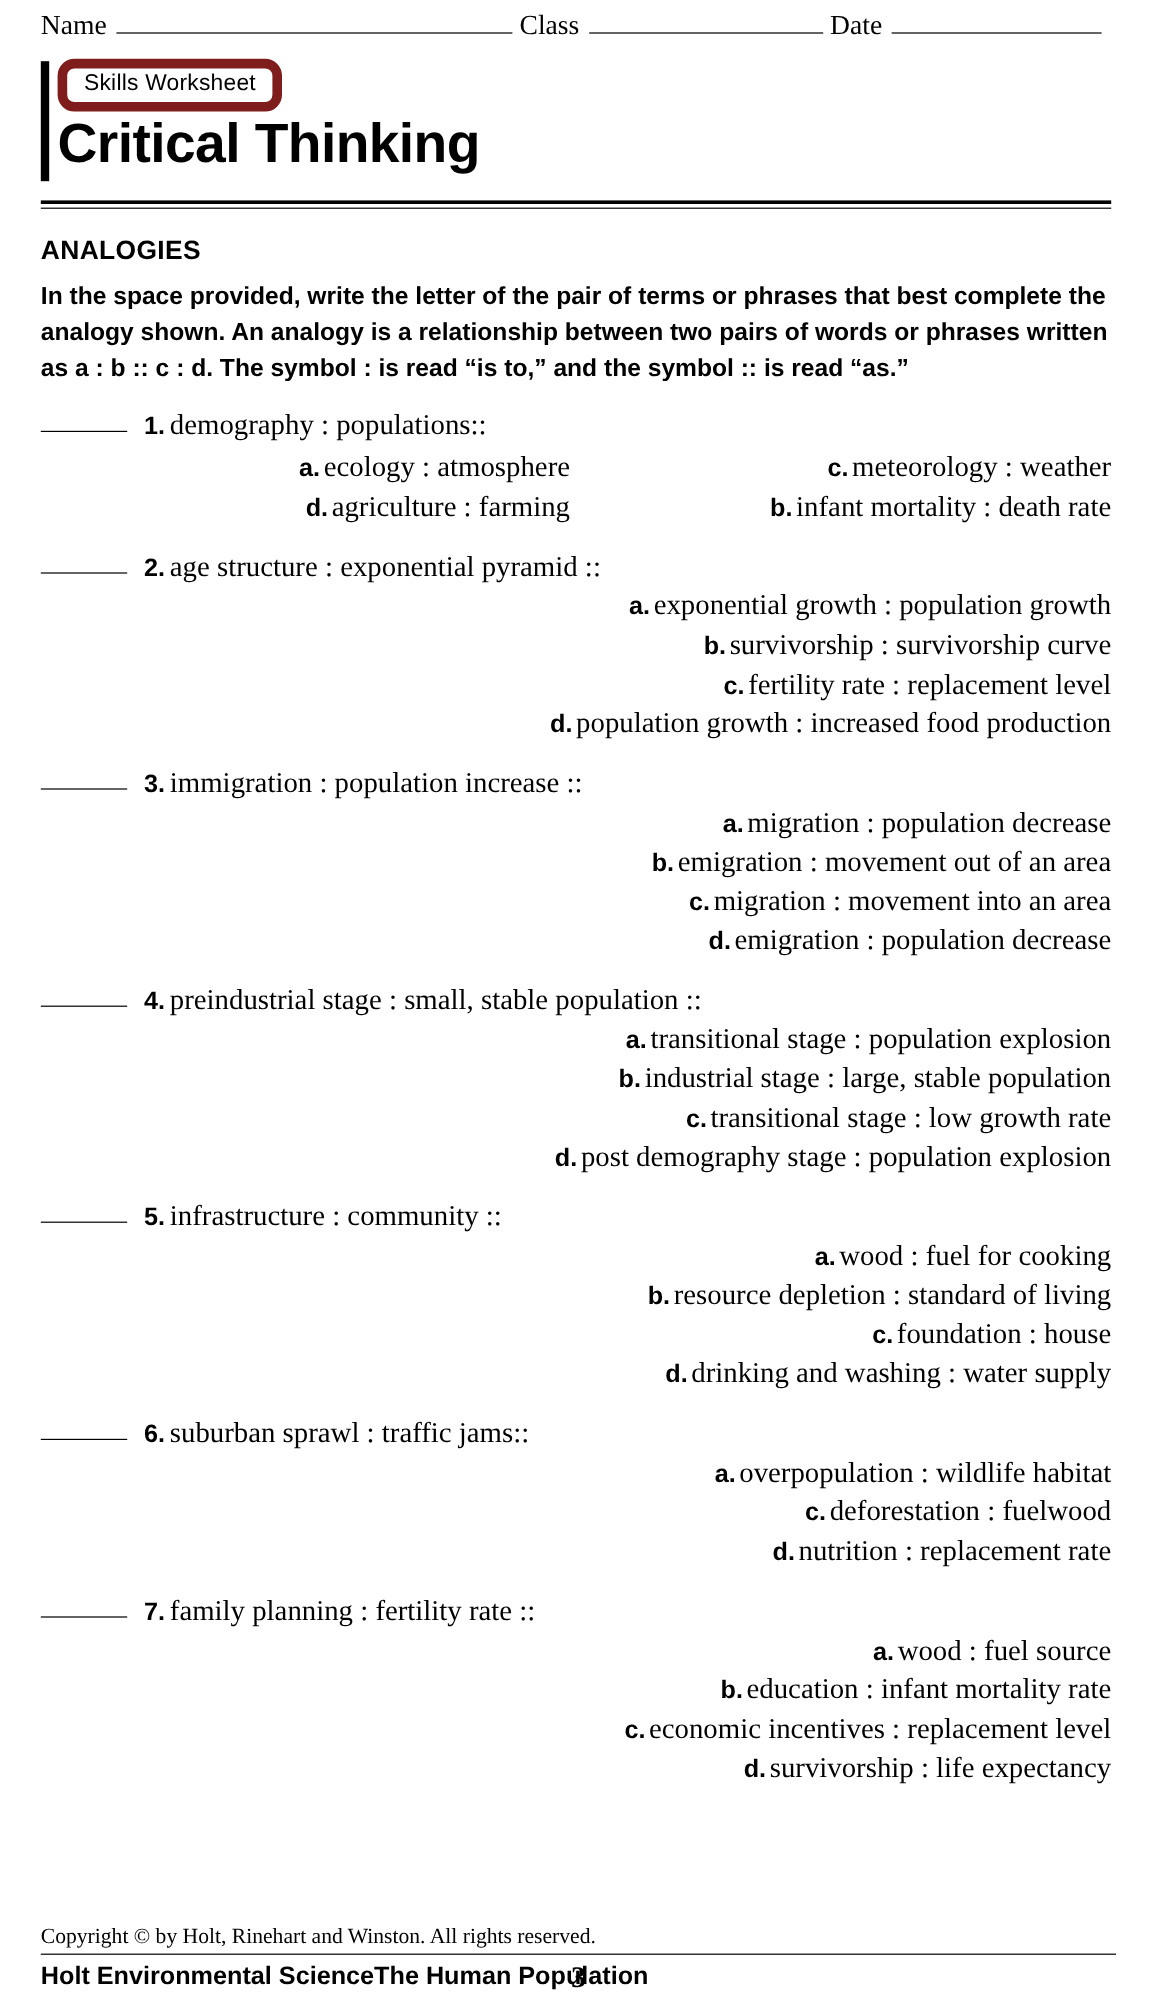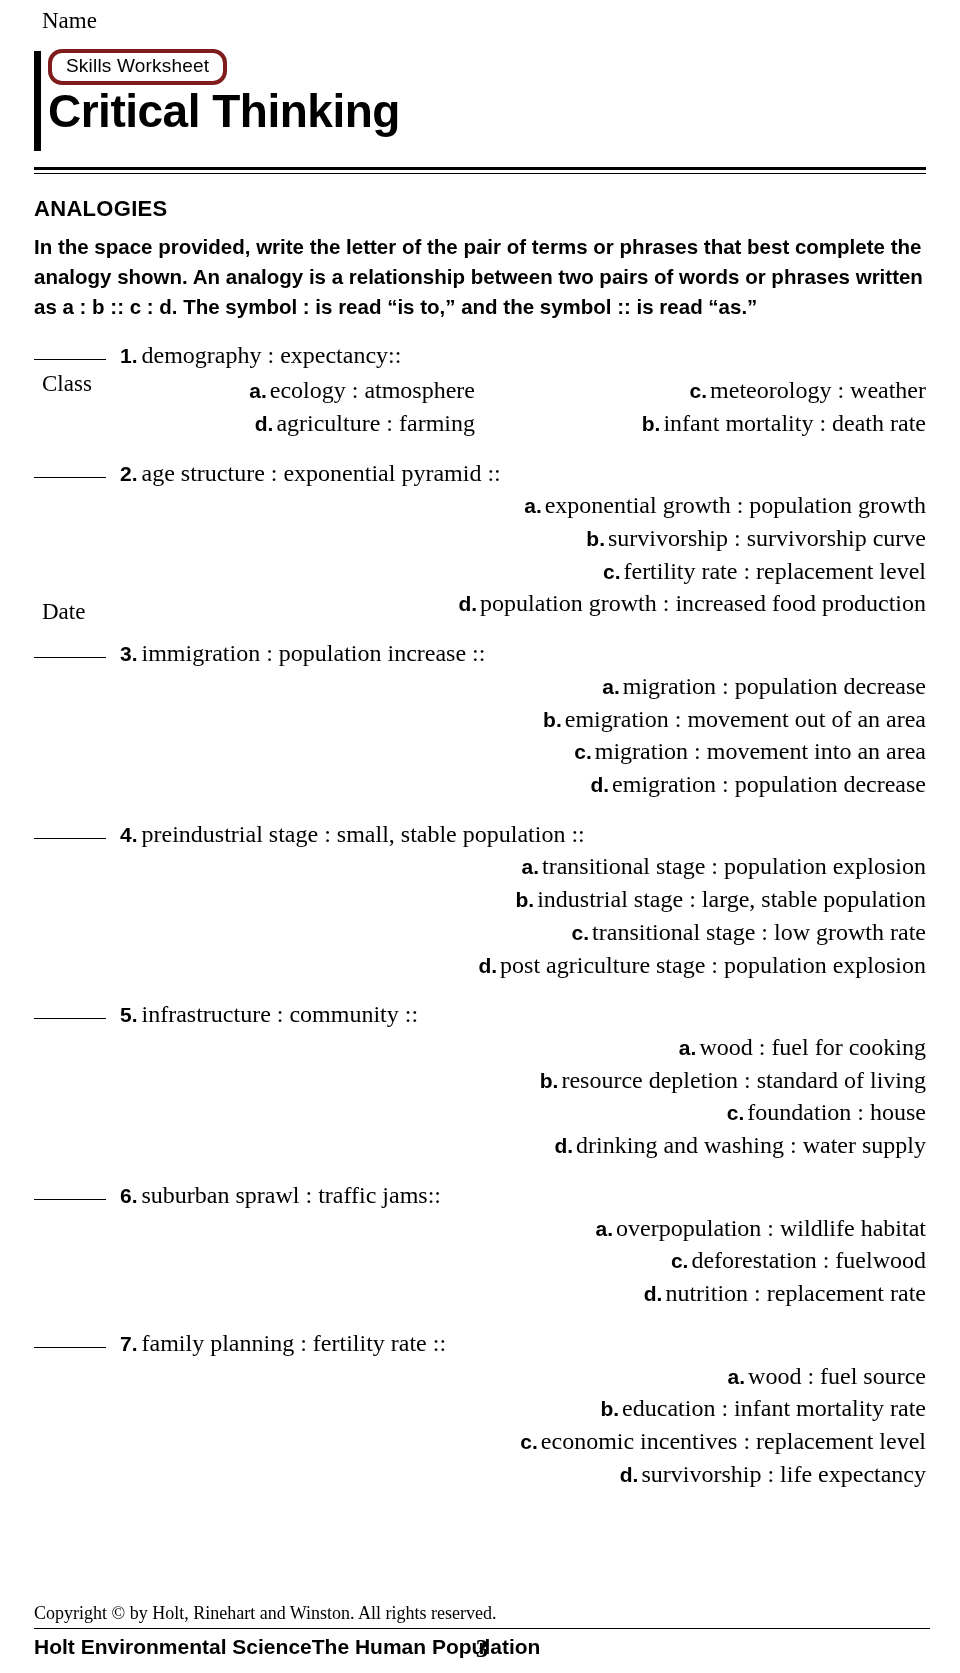--- a/index.html
+++ b/index.html
@@ -24,21 +24,20 @@
   }
 
   
   .idline {
     display: flex;
     align-items: baseline;
     font-family: "Liberation Serif", serif;
     font-size: 23px;
     padding-top: 8px;
     height: 34px;
-    flex-direction: column;
   }
   .idline .lbl { white-space: nowrap; }
   .idline .rule {
     border-bottom: 1.6px solid #000;
     margin: 0 6px 6px 8px;
     height: 0;
   }
   .rule-name { flex: 0 0 330px; }
   .rule-class { flex: 0 0 195px; }
   .rule-date { flex: 0 0 175px; }
@@ -54,21 +53,21 @@
     content: "";
     position: absolute;
     left: 0;
     top: 2px;
     bottom: 10px;
     width: 7px;
     background: #000;
   }
   .pillwrap {
     display: inline-block;
-    border: 4px solid #7f1d1d;
+    border: 8px solid #7f1d1d;
     border-radius: 14px;
     padding: 2px 14px 4px 14px;
     font-family: "Liberation Sans", sans-serif;
     font-size: 19px;
     line-height: 1.15;
     letter-spacing: 0.2px;
   }
   .maintitle {
     font-family: "Liberation Sans", sans-serif;
     font-weight: bold;
@@ -214,21 +213,21 @@
 
   <div class="section-heading">ANALOGIES</div>
   <div class="instructions">In the space provided, write the letter of the pair of terms or phrases that best complete the analogy shown. An analogy is a relationship between two pairs of words or phrases written as a : b :: c : d. The symbol : is read “is to,” and the symbol :: is read “as.”</div>
 
   <div class="questions">
 
     <div class="qitem">
       <span class="blank"></span>
       <div class="qbody">
         <div class="qstem">
-          <span class="qnum">1.</span><span>demography : expectancy::</span>
+          <span class="qnum">1.</span><span>demography : populations::</span>
         </div>
         <div class="choices two-col">
           <div class="choice"><span class="chletter">a.</span><span>ecology : atmosphere</span></div>
           <div class="choice"><span class="chletter">c.</span><span>meteorology : weather</span></div>
           <div class="choice"><span class="chletter">d.</span><span>agriculture : farming</span></div>
           <div class="choice"><span class="chletter">b.</span><span>infant mortality : death rate</span></div>
         </div>
       </div>
     </div>
 
@@ -265,21 +264,21 @@
     <div class="qitem">
       <span class="blank"></span>
       <div class="qbody">
         <div class="qstem">
           <span class="qnum">4.</span><span>preindustrial stage : small, stable population ::</span>
         </div>
         <div class="choices">
           <div class="choice"><span class="chletter">a.</span><span>transitional stage : population explosion</span></div>
           <div class="choice"><span class="chletter">b.</span><span>industrial stage : large, stable population</span></div>
           <div class="choice"><span class="chletter">c.</span><span>transitional stage : low growth rate</span></div>
-          <div class="choice"><span class="chletter">d.</span><span>post agriculture stage : population explosion</span></div>
+          <div class="choice"><span class="chletter">d.</span><span>post demography stage : population explosion</span></div>
         </div>
       </div>
     </div>
 
     <div class="qitem">
       <span class="blank"></span>
       <div class="qbody">
         <div class="qstem">
           <span class="qnum">5.</span><span>infrastructure : community ::</span>
         </div>

